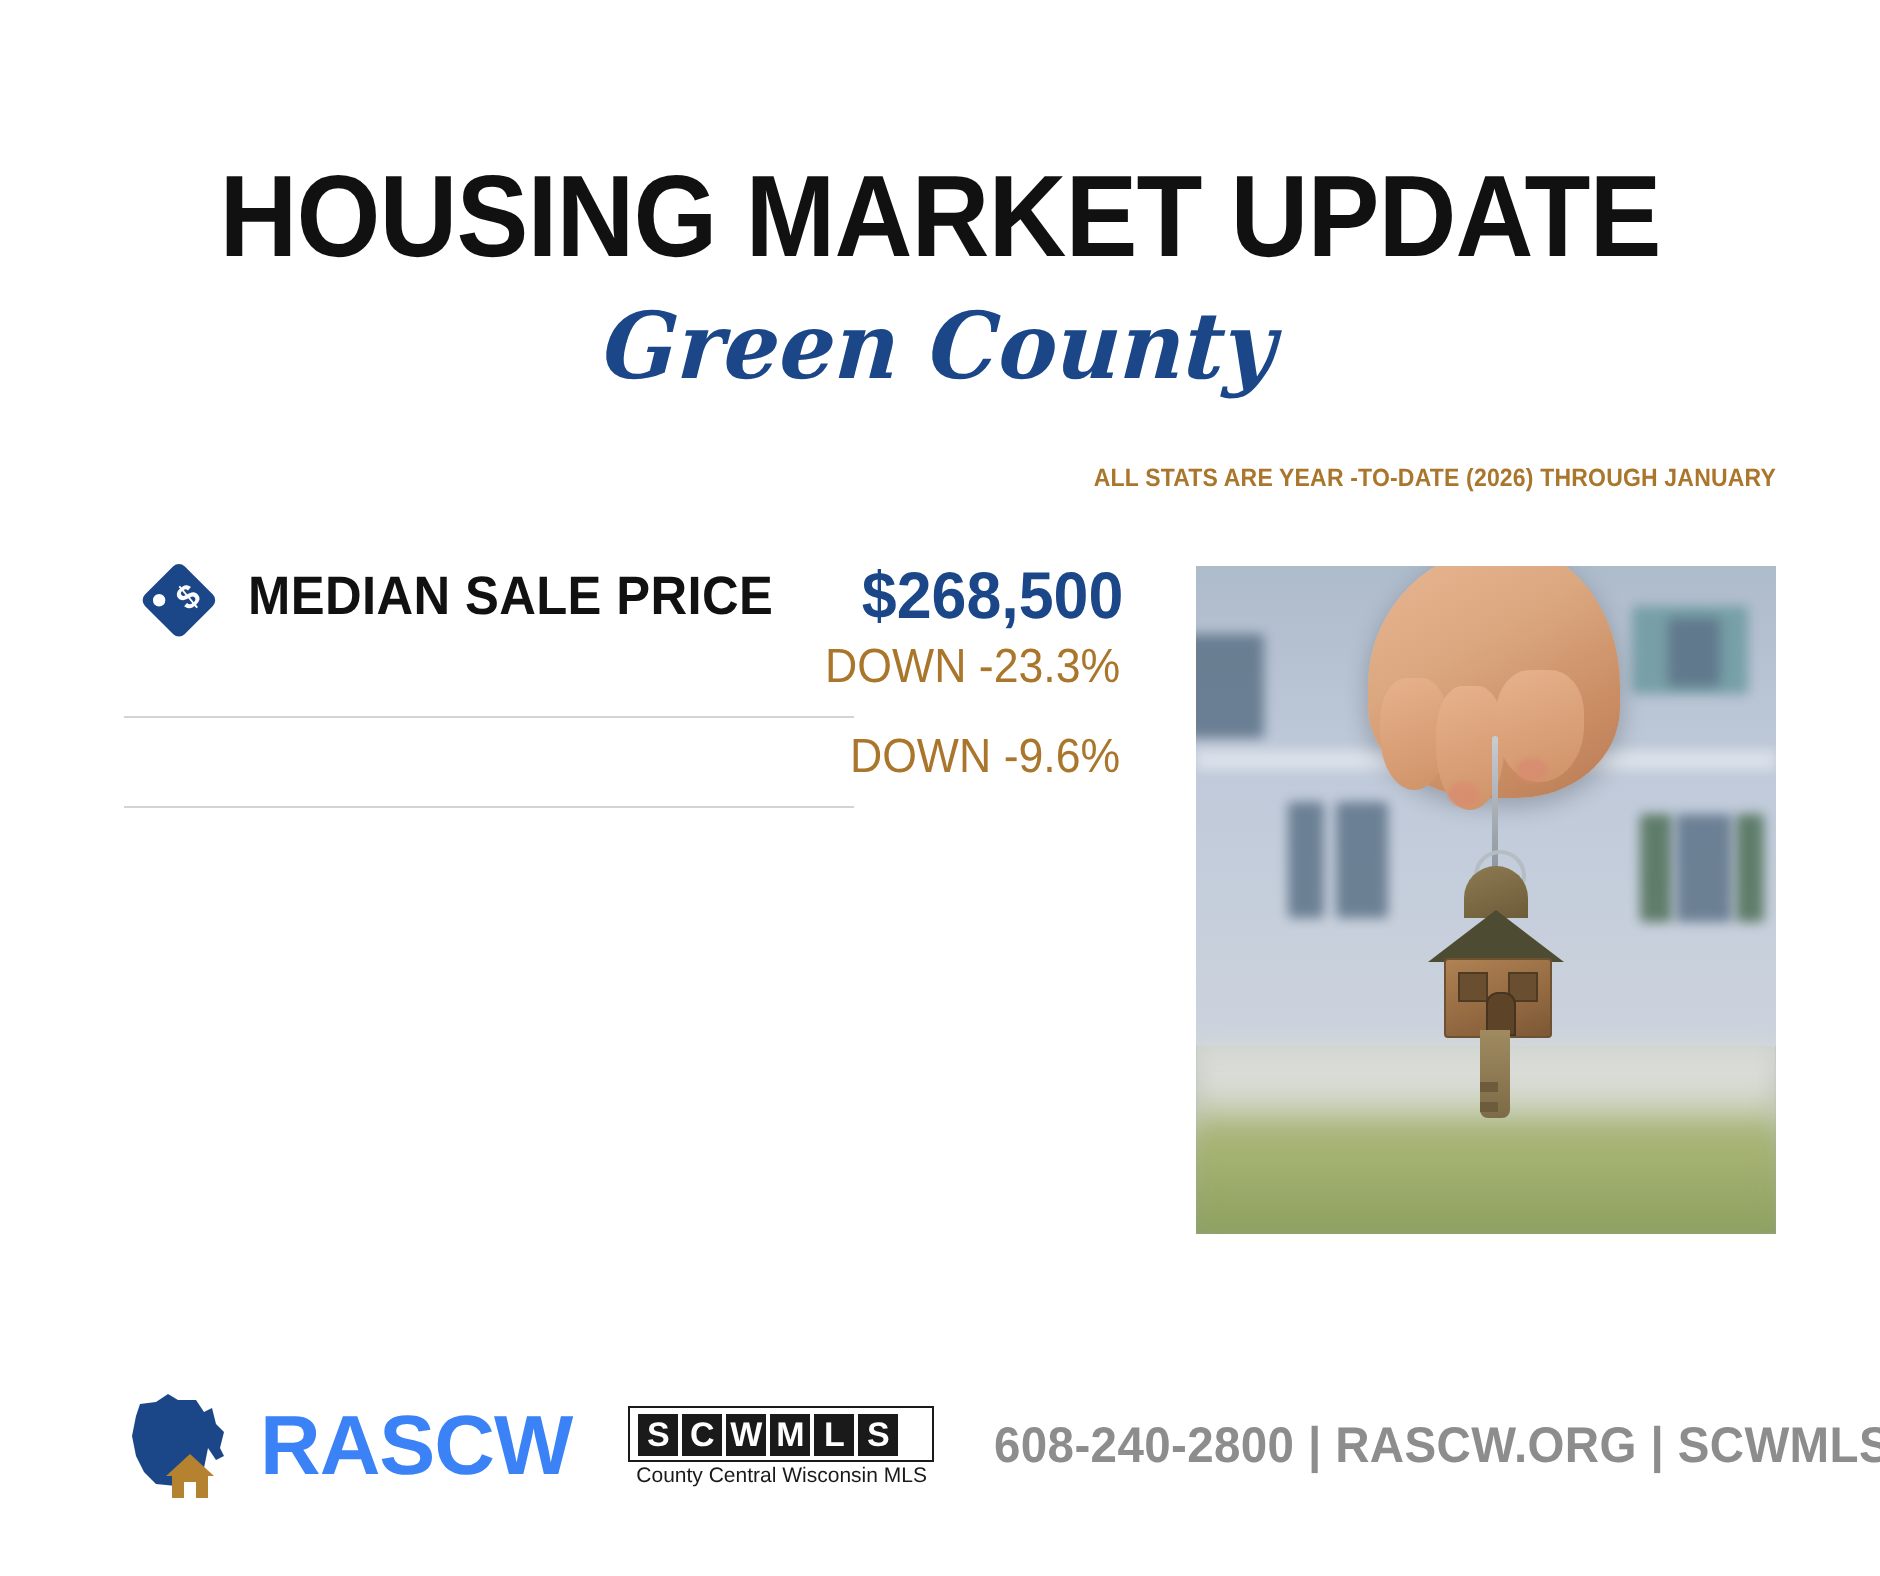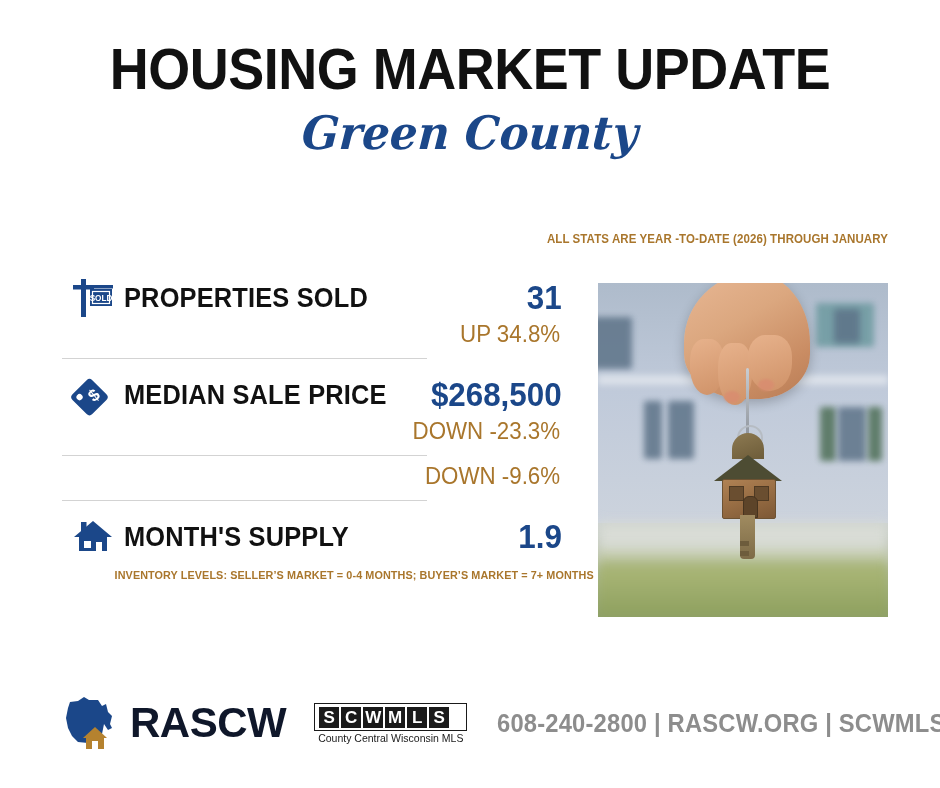--- a/index.html
+++ b/index.html
@@ -6,21 +6,21 @@
   body{
     width:940px;height:788px;
     background:#ffffff;
     font-family:"Liberation Sans", sans-serif;
     overflow:hidden;
     position:relative;
   }
   .page{position:relative;width:940px;height:788px;}
 
   
-  .header{padding-top:40px;text-align:center;}
+  .header{padding-top:80px;text-align:center;}
   .title{
     font-family:"Liberation Sans", sans-serif;
     font-weight:bold;
     font-size:58px;
     letter-spacing:-0.5px;
     color:#111111;
     line-height:1;
     transform:scaleX(0.93);
     transform-origin:center;
     white-space:nowrap;
@@ -175,21 +175,21 @@
   .footer{
     position:absolute;
     left:0;right:0;bottom:36px;
     display:flex;
     align-items:center;
     padding-left:58px;
   }
   .rascw{display:flex;align-items:center;gap:10px;}
   .wi-logo{position:relative;width:62px;height:58px;}
   .wi-text{
-    font-size:42px;font-weight:bold;color:#0f172a;
+    font-size:42px;font-weight:bold;color:#3b82f6;
     letter-spacing:-0.5px;line-height:1;
     font-family:"Liberation Sans", sans-serif;
   }
   .scwmls{margin-left:28px;}
   .scw-box{
     border:1.6px solid #1a1a1a;
     padding:3px 4px 2px 4px;
     display:flex;gap:2px;background:#fff;
   }
   .scw-letter{
@@ -221,38 +221,20 @@
 
   <div class="header">
     <div class="title">HOUSING MARKET UPDATE</div>
     <div class="subtitle">Green County</div>
   </div>
 
   <div class="disclaimer">ALL STATS ARE YEAR -TO-DATE (2026) THROUGH JANUARY</div>
 
   <div class="stats">
 
-    <div class="stat-row">
-      <div class="stat-main">
-        <div class="stat-icon">
-          <svg width="46" height="42" viewBox="0 0 46 42" aria-hidden="true">
-            <rect x="11" y="2" width="5" height="38" fill="#1b4789"></rect>
-            <rect x="3" y="8" width="21" height="4.5" fill="#1b4789"></rect>
-            <rect x="20" y="8" width="23" height="3.5" fill="#1b4789"></rect>
-            <rect x="20" y="12" width="22" height="17" fill="#1b4789"></rect>
-            <rect x="22.5" y="14.5" width="17" height="12" fill="none" stroke="#ffffff" stroke-width="1.2"></rect>
-            <text x="31" y="23.6" font-family="Liberation Sans, sans-serif" font-size="8.2" font-weight="bold" fill="#ffffff" text-anchor="middle">SOLD</text>
-          </svg>
-        </div>
-        <div class="stat-label">PROPERTIES SOLD</div>
-        <div class="stat-value">31</div>
-      </div>
-      <div class="stat-change">UP 34.8%</div>
-      <div class="divider"></div>
-    </div>
 
     <div class="stat-row">
       <div class="stat-main">
         <div class="stat-icon">
           <svg width="44" height="42" viewBox="0 0 44 42" aria-hidden="true">
             <g transform="rotate(-45 22 21)">
               <path d="M8 6 h20 a4 4 0 0 1 4 4 v20 a4 4 0 0 1 -4 4 h-20 a4 4 0 0 1 -4 -4 v-20 a4 4 0 0 1 4 -4 z" fill="#1b4789"></path>
               <circle cx="11" cy="13" r="3.1" fill="#ffffff"></circle>
             </g>
             <text x="23.5" y="27" font-family="Liberation Sans, sans-serif" font-size="17" font-weight="bold" fill="#ffffff" text-anchor="middle" transform="rotate(-40 23.5 22)">$</text>
@@ -263,36 +245,20 @@
       </div>
       <div class="stat-change">DOWN -23.3%</div>
       <div class="divider"></div>
     </div>
 
     <div class="stat-row">
       <div class="stat-change">DOWN -9.6%</div>
       <div class="divider"></div>
     </div>
 
-    <div class="stat-row">
-      <div class="stat-main">
-        <div class="stat-icon">
-          <svg width="46" height="40" viewBox="0 0 46 40" aria-hidden="true">
-            <rect x="11" y="5" width="5.5" height="12" fill="#1b4789"></rect>
-            <path d="M4 20 L23 4 L42 20 Z" fill="#1b4789"></path>
-            <rect x="9" y="19" width="28" height="15" fill="#1b4789"></rect>
-            <rect x="14" y="24" width="7" height="7" fill="#ffffff"></rect>
-            <path d="M26 34 v-9 h6 v9 z" fill="#ffffff"></path>
-          </svg>
-        </div>
-        <div class="stat-label">MONTH'S SUPPLY</div>
-        <div class="stat-value">1.9</div>
-      </div>
-      <div class="stat-note">INVENTORY LEVELS: SELLER’S MARKET = 0-4 MONTHS; BUYER’S MARKET = 7+ MONTHS</div>
-    </div>
 
   </div>
 
   <div class="photo">
     <div class="ph-bg"></div>
     <div class="ph-bld"></div>
     <div class="ph-win dark" style="left:-6px;top:34px;width:40px;height:52px;"></div>
     <div class="ph-win teal" style="left:218px;top:20px;width:58px;height:44px;"></div>
     <div class="ph-win dark" style="left:236px;top:26px;width:26px;height:34px;"></div>
     <div class="ph-ledge" style="top:92px;"></div>

